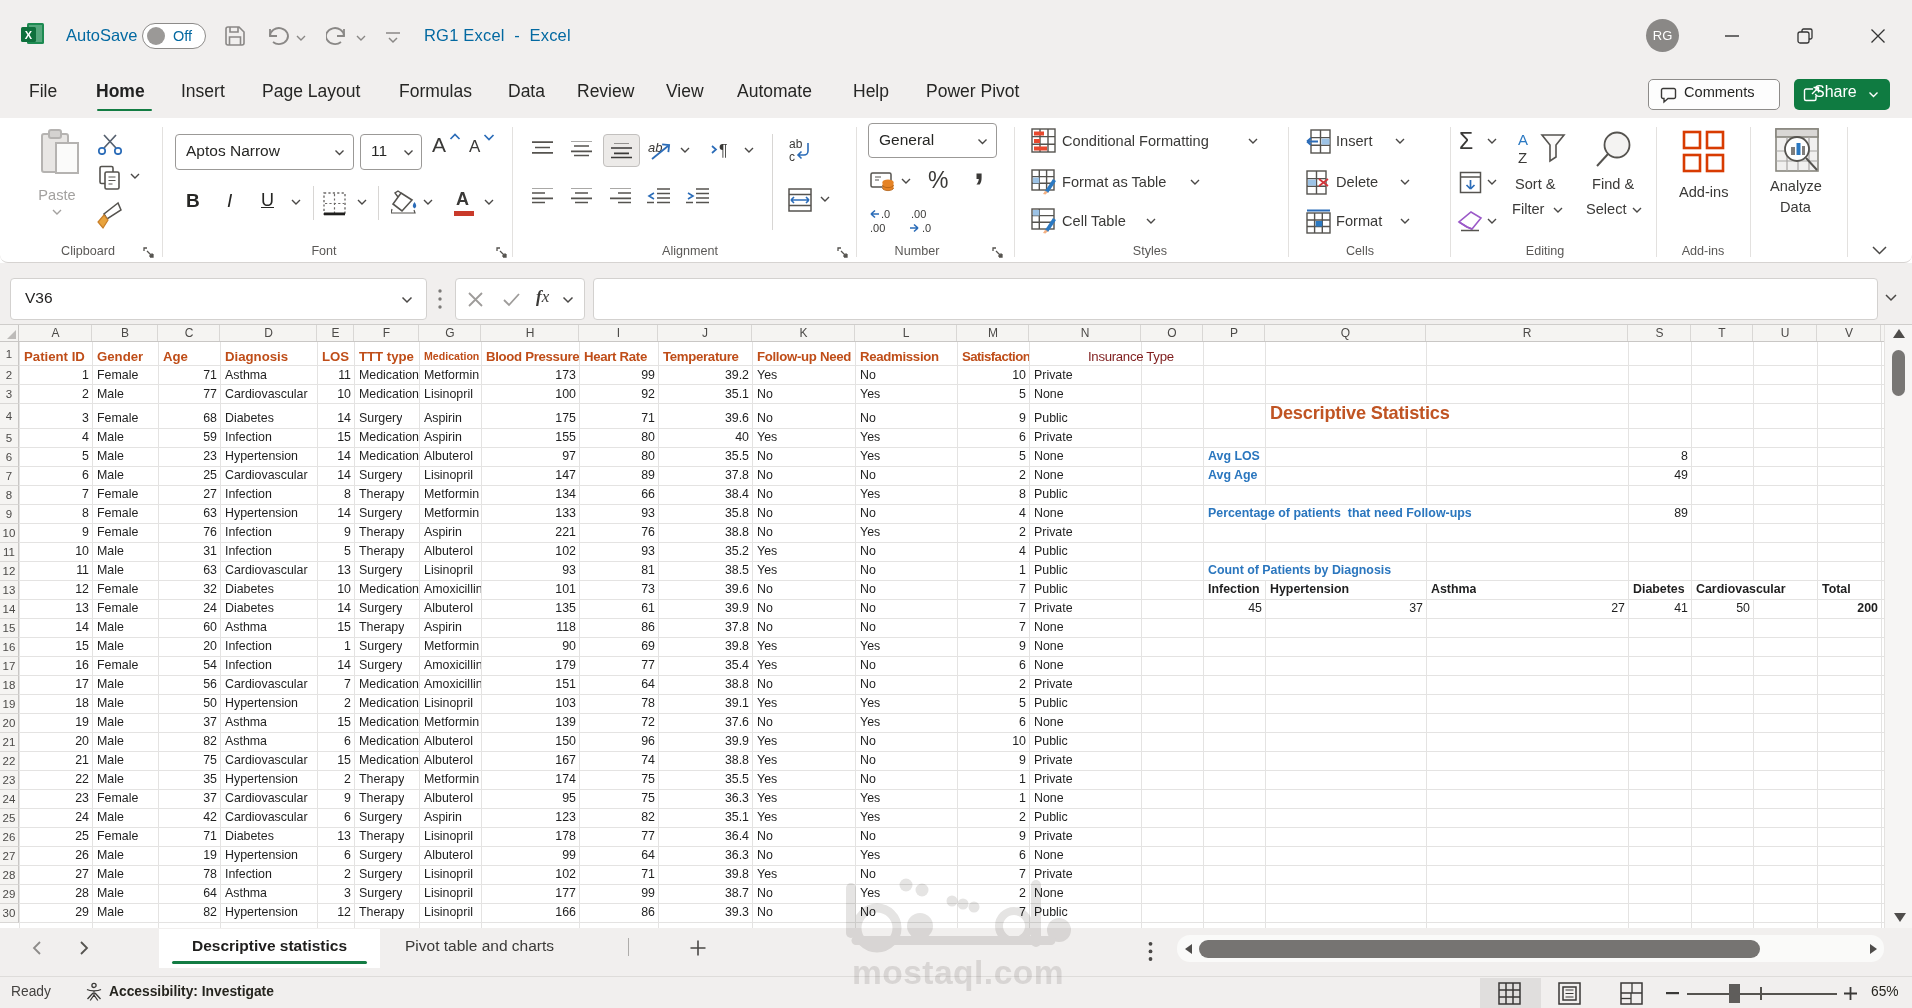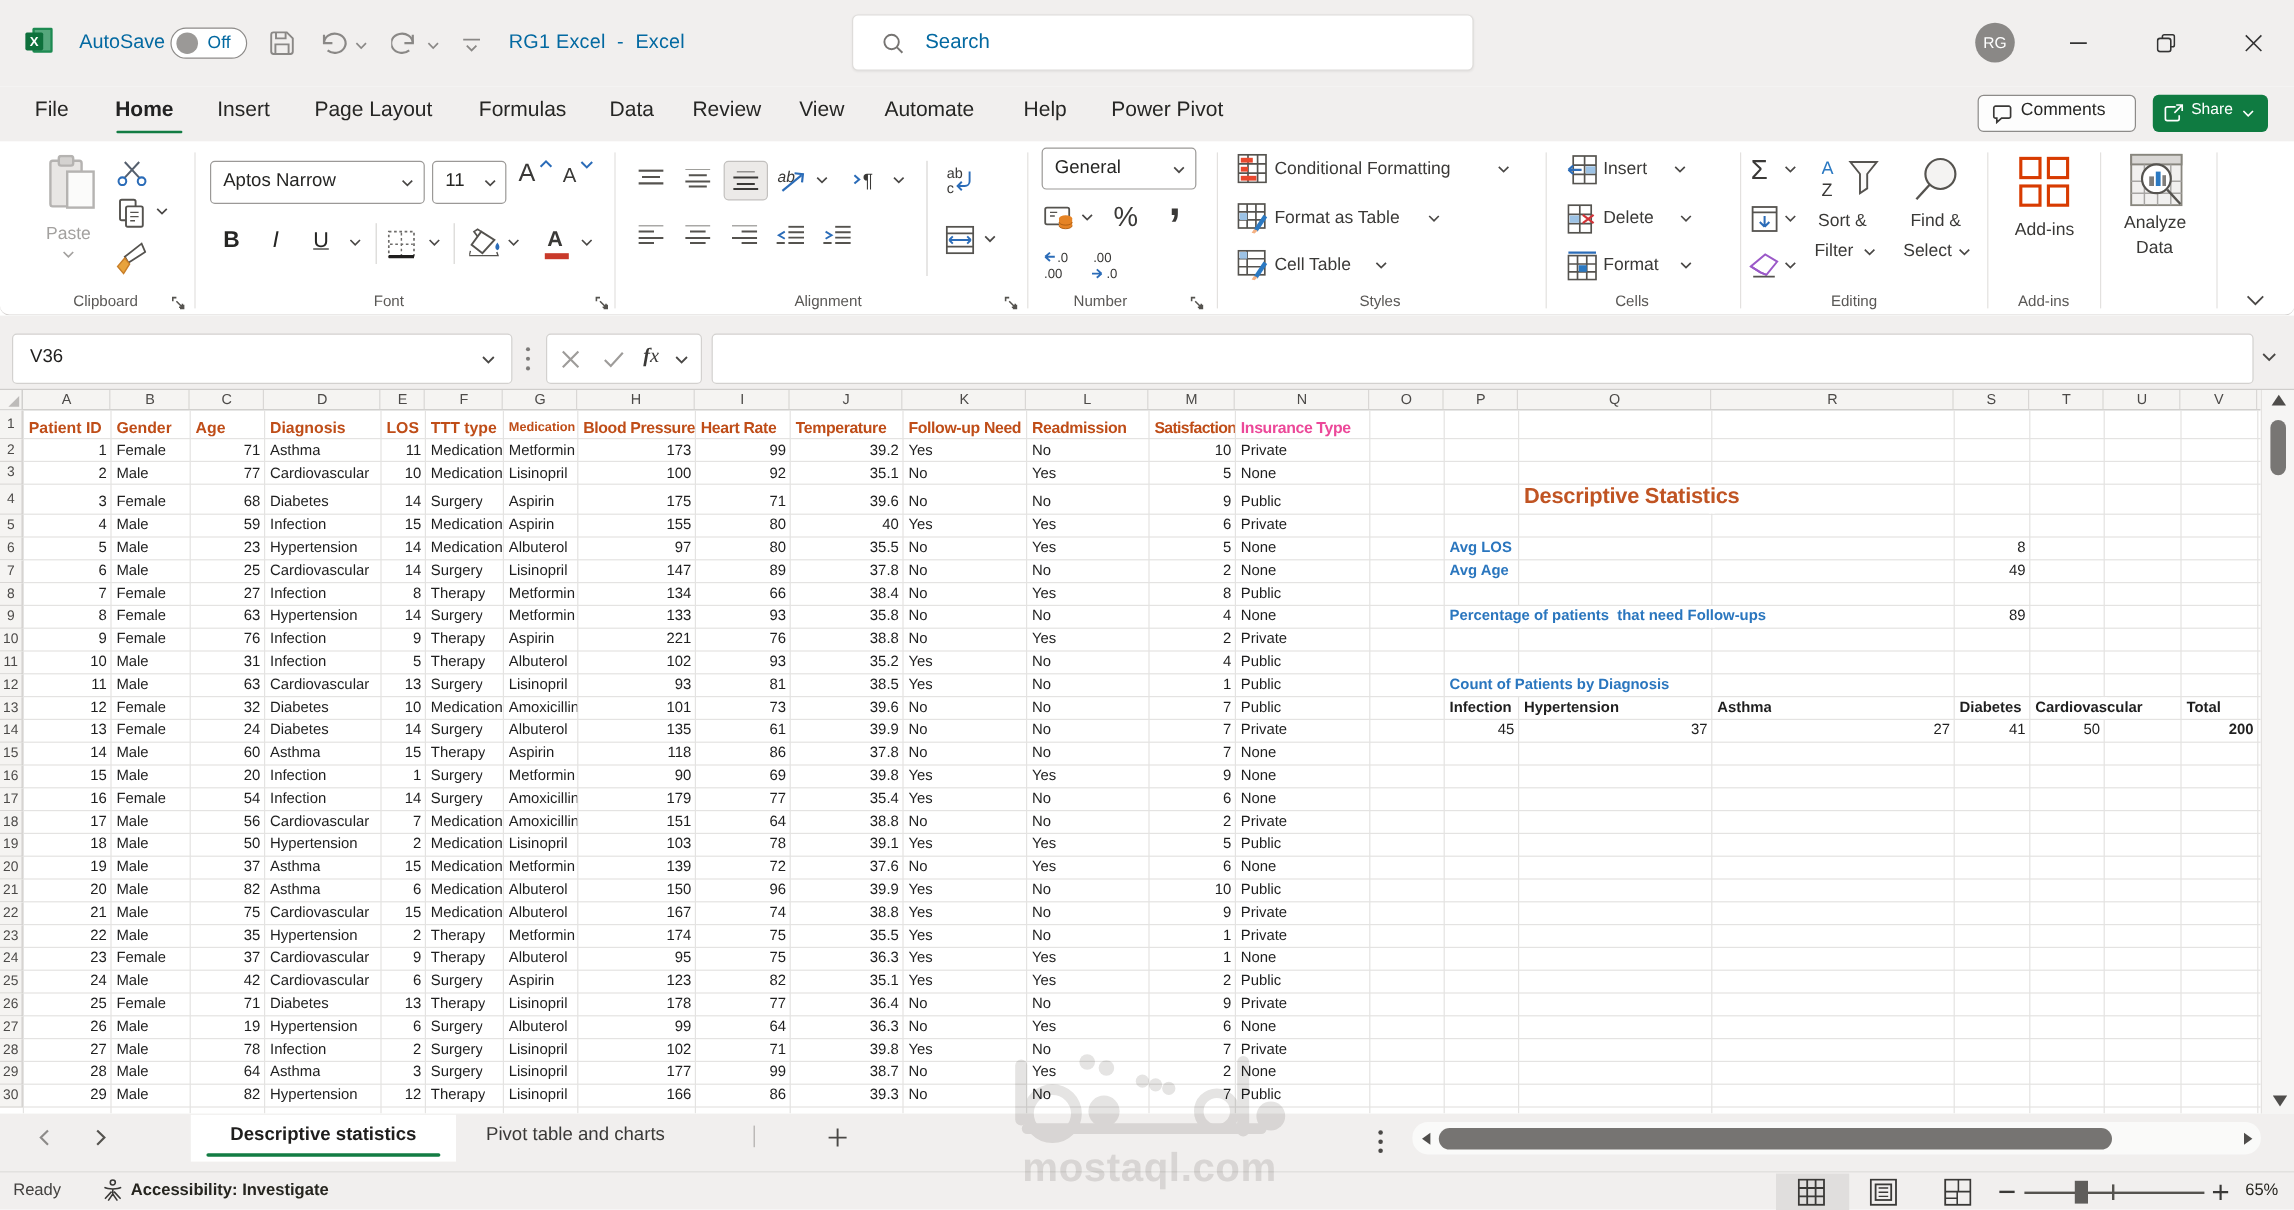--- a/index.html
+++ b/index.html
@@ -51,27 +51,20 @@
  </svg>
  <svg class="abs" style="left:326px;top:25px" width="40" height="24" viewBox="0 0 40 24" fill="none" stroke="#8a8886">
   <path d="M18 4 v7 h-7" stroke-width="1.8"></path>
   <path d="M18 11 a9 8 0 1 0 -3 6" stroke-width="1.8"></path>
   <path d="M31 11 l4 4 4-4" stroke-width="1.4"></path>
  </svg>
  <svg class="abs" style="left:384px;top:30px" width="18" height="14" viewBox="0 0 18 14" fill="none" stroke="#8a8886" stroke-width="1.5">
   <path d="M2 2 h14 M5 7 l4 4 4-4" transform="translate(0,1)"></path>
  </svg>
  <div class="abs gray" style="left:424px;top:26px;font-size:16.5px;letter-spacing:0.2px">RG1 Excel&nbsp;&nbsp;-&nbsp;&nbsp;Excel</div>
- <div class="abs" style="left:710px;top:12px;width:518px;height:47px;background:#fff;border:1px solid #dedcda;border-radius:5px;box-shadow:0 1px 2px rgba(0,0,0,0.06)">
-  <svg class="abs" style="left:24px;top:14px" width="19" height="19" viewBox="0 0 19 19" fill="none" stroke="#767472" stroke-width="1.6">
-   <circle cx="8" cy="8" r="6"></circle>
-        <path d="M12.5 12.5 L17 17"></path>
-  </svg>
-  <div class="abs gray" style="left:60px;top:12px;font-size:17px">Search</div>
- </div>
  <div class="abs" style="left:1646px;top:19px;width:33px;height:33px;border-radius:50%;background:#8a8886;color:#fff;font-size:13px;text-align:center;line-height:33px">RG</div>
  <svg class="abs" style="left:1724px;top:28px" width="16" height="16" viewBox="0 0 16 16" stroke="#333" stroke-width="1.4">
       <path d="M1 8 h14"></path>
     </svg>
  <svg class="abs" style="left:1797px;top:28px" width="16" height="16" viewBox="0 0 16 16" fill="none" stroke="#333" stroke-width="1.3">
   <rect x="1" y="4" width="11" height="11" rx="2"></rect>
       <path d="M5 4 V2.5 a1.5 1.5 0 0 1 1.5-1.5 H13.5 a1.5 1.5 0 0 1 1.5 1.5 V9.5 a1.5 1.5 0 0 1 -1.5 1.5 H12"></path>
  </svg>
  <svg class="abs" style="left:1870px;top:28px" width="16" height="16" viewBox="0 0 16 16" stroke="#333" stroke-width="1.3">
       <path d="M1.5 1.5 L14.5 14.5 M14.5 1.5 L1.5 14.5"></path>
@@ -94,21 +87,21 @@
   <svg class="abs" style="left:11px;top:7px" width="17" height="17" viewBox="0 0 17 17" fill="none" stroke="#3a3937" stroke-width="1.4">
    <path d="M1.5 3 a1.5 1.5 0 0 1 1.5-1.5 H14 a1.5 1.5 0 0 1 1.5 1.5 V10 a1.5 1.5 0 0 1 -1.5 1.5 H8 L4 15 v-3.5 H3 a1.5 1.5 0 0 1 -1.5-1.5 Z"></path>
   </svg>
   <div class="abs" style="left:35px;top:4px;font-size:14.6px;color:#262624">Comments</div>
  </div>
  <div class="abs" style="left:1794px;top:7px;width:96px;height:31px;background:#0f7b41;border-radius:5px">
   <svg class="abs" style="left:9px;top:7px" width="17" height="17" viewBox="0 0 17 17" fill="none" stroke="#fff" stroke-width="1.4">
    <path d="M10 3 H3 a1.5 1.5 0 0 0 -1.5 1.5 V13 a1.5 1.5 0 0 0 1.5 1.5 H11.5 a1.5 1.5 0 0 0 1.5-1.5 V10"></path>
    <path d="M10.5 1.5 H15.5 V6.5 M15.5 1.5 L9 8"></path>
   </svg>
-  <div class="abs" style="left:32px;top:4px;font-size:13px;color:#fff">Share</div>
+  <div class="abs" style="left:20px;top:4px;font-size:16px;color:#fff">Share</div>
   <svg class="abs" style="left:74px;top:12px" width="11" height="8" viewBox="0 0 11 8" fill="none" stroke="#fff" stroke-width="1.4">
         <path d="M1.5 1.5 L5.5 5.5 L9.5 1.5"></path>
       </svg>
  </div>
 </div>
 
 <div id="ribbon"></div>
 
 <svg class="abs" style="left:36px;top:129px" width="48" height="52" viewBox="0 0 48 52" fill="none" stroke="#b5b3b1" stroke-width="2">
  <rect x="6" y="5" width="26" height="38" rx="2" fill="#e8e6e4"></rect>
@@ -581,21 +574,21 @@
 <div class="c" style="top:22.8px;left:225px;max-width:92px;font-size:13.2px;color:#bf4d18;font-weight:bold;">Diagnosis</div>
 <div class="c" style="top:22.8px;left:322px;max-width:32px;font-size:13.2px;color:#bf4d18;font-weight:bold;">LOS</div>
 <div class="c" style="top:22.8px;left:359px;max-width:60px;font-size:13.2px;color:#bf4d18;font-weight:bold;">TTT type</div>
 <div class="c" style="top:22.8px;left:424px;max-width:57px;font-size:10.6px;color:#bf4d18;font-weight:bold;">Medication</div>
 <div class="c" style="top:22.8px;left:486px;max-width:93px;font-size:13.2px;color:#bf4d18;font-weight:bold;letter-spacing:-0.3px;">Blood Pressure</div>
 <div class="c" style="top:22.8px;left:584px;max-width:74px;font-size:13.2px;color:#bf4d18;font-weight:bold;letter-spacing:-0.3px;">Heart Rate</div>
 <div class="c" style="top:22.8px;left:663px;max-width:89px;font-size:13.2px;color:#bf4d18;font-weight:bold;letter-spacing:-0.3px;">Temperature</div>
 <div class="c" style="top:22.8px;left:757px;max-width:98px;font-size:13.2px;color:#bf4d18;font-weight:bold;letter-spacing:-0.3px;">Follow-up Need</div>
 <div class="c" style="top:22.8px;left:860px;max-width:97px;font-size:13.2px;color:#bf4d18;font-weight:bold;letter-spacing:-0.3px;">Readmission</div>
 <div class="c" style="top:22.8px;left:962px;max-width:67px;font-size:13.2px;color:#bf4d18;font-weight:bold;letter-spacing:-0.55px;">Satisfaction</div>
-<div class="c" style="top:22.8px;left:1034px;max-width:107px;font-size:13.2px;color:#ec4899;font-weight:bold;letter-spacing:-0.3px;">Insurance Type</div>
+<div class="c" style="top:22.8px;left:1088px;max-width:107px;font-size:13.2px;color:#7f1d1d;font-weight:normal;letter-spacing:-0.3px;">Insurance Type</div>
 <div class="c" style="top:41.8px;right:1795px;text-align:right;max-width:68px;font-size:12.4px;color:#1f1f1f;">1</div>
 <div class="c" style="top:41.8px;left:97px;max-width:61px;font-size:12.4px;color:#1f1f1f;">Female</div>
 <div class="c" style="top:41.8px;right:1667px;text-align:right;max-width:57px;font-size:12.4px;color:#1f1f1f;">71</div>
 <div class="c" style="top:41.8px;left:225px;max-width:92px;font-size:12.4px;color:#1f1f1f;">Asthma</div>
 <div class="c" style="top:41.8px;right:1533px;text-align:right;max-width:32px;font-size:12.4px;color:#1f1f1f;">11</div>
 <div class="c" style="top:41.8px;left:359px;max-width:60px;font-size:12.4px;color:#1f1f1f;">Medication</div>
 <div class="c" style="top:41.8px;left:424px;max-width:57px;font-size:12.4px;color:#1f1f1f;">Metformin</div>
 <div class="c" style="top:41.8px;right:1308px;text-align:right;max-width:93px;font-size:12.4px;color:#1f1f1f;">173</div>
 <div class="c" style="top:41.8px;right:1229px;text-align:right;max-width:74px;font-size:12.4px;color:#1f1f1f;">99</div>
 <div class="c" style="top:41.8px;right:1135px;text-align:right;max-width:89px;font-size:12.4px;color:#1f1f1f;">39.2</div>

